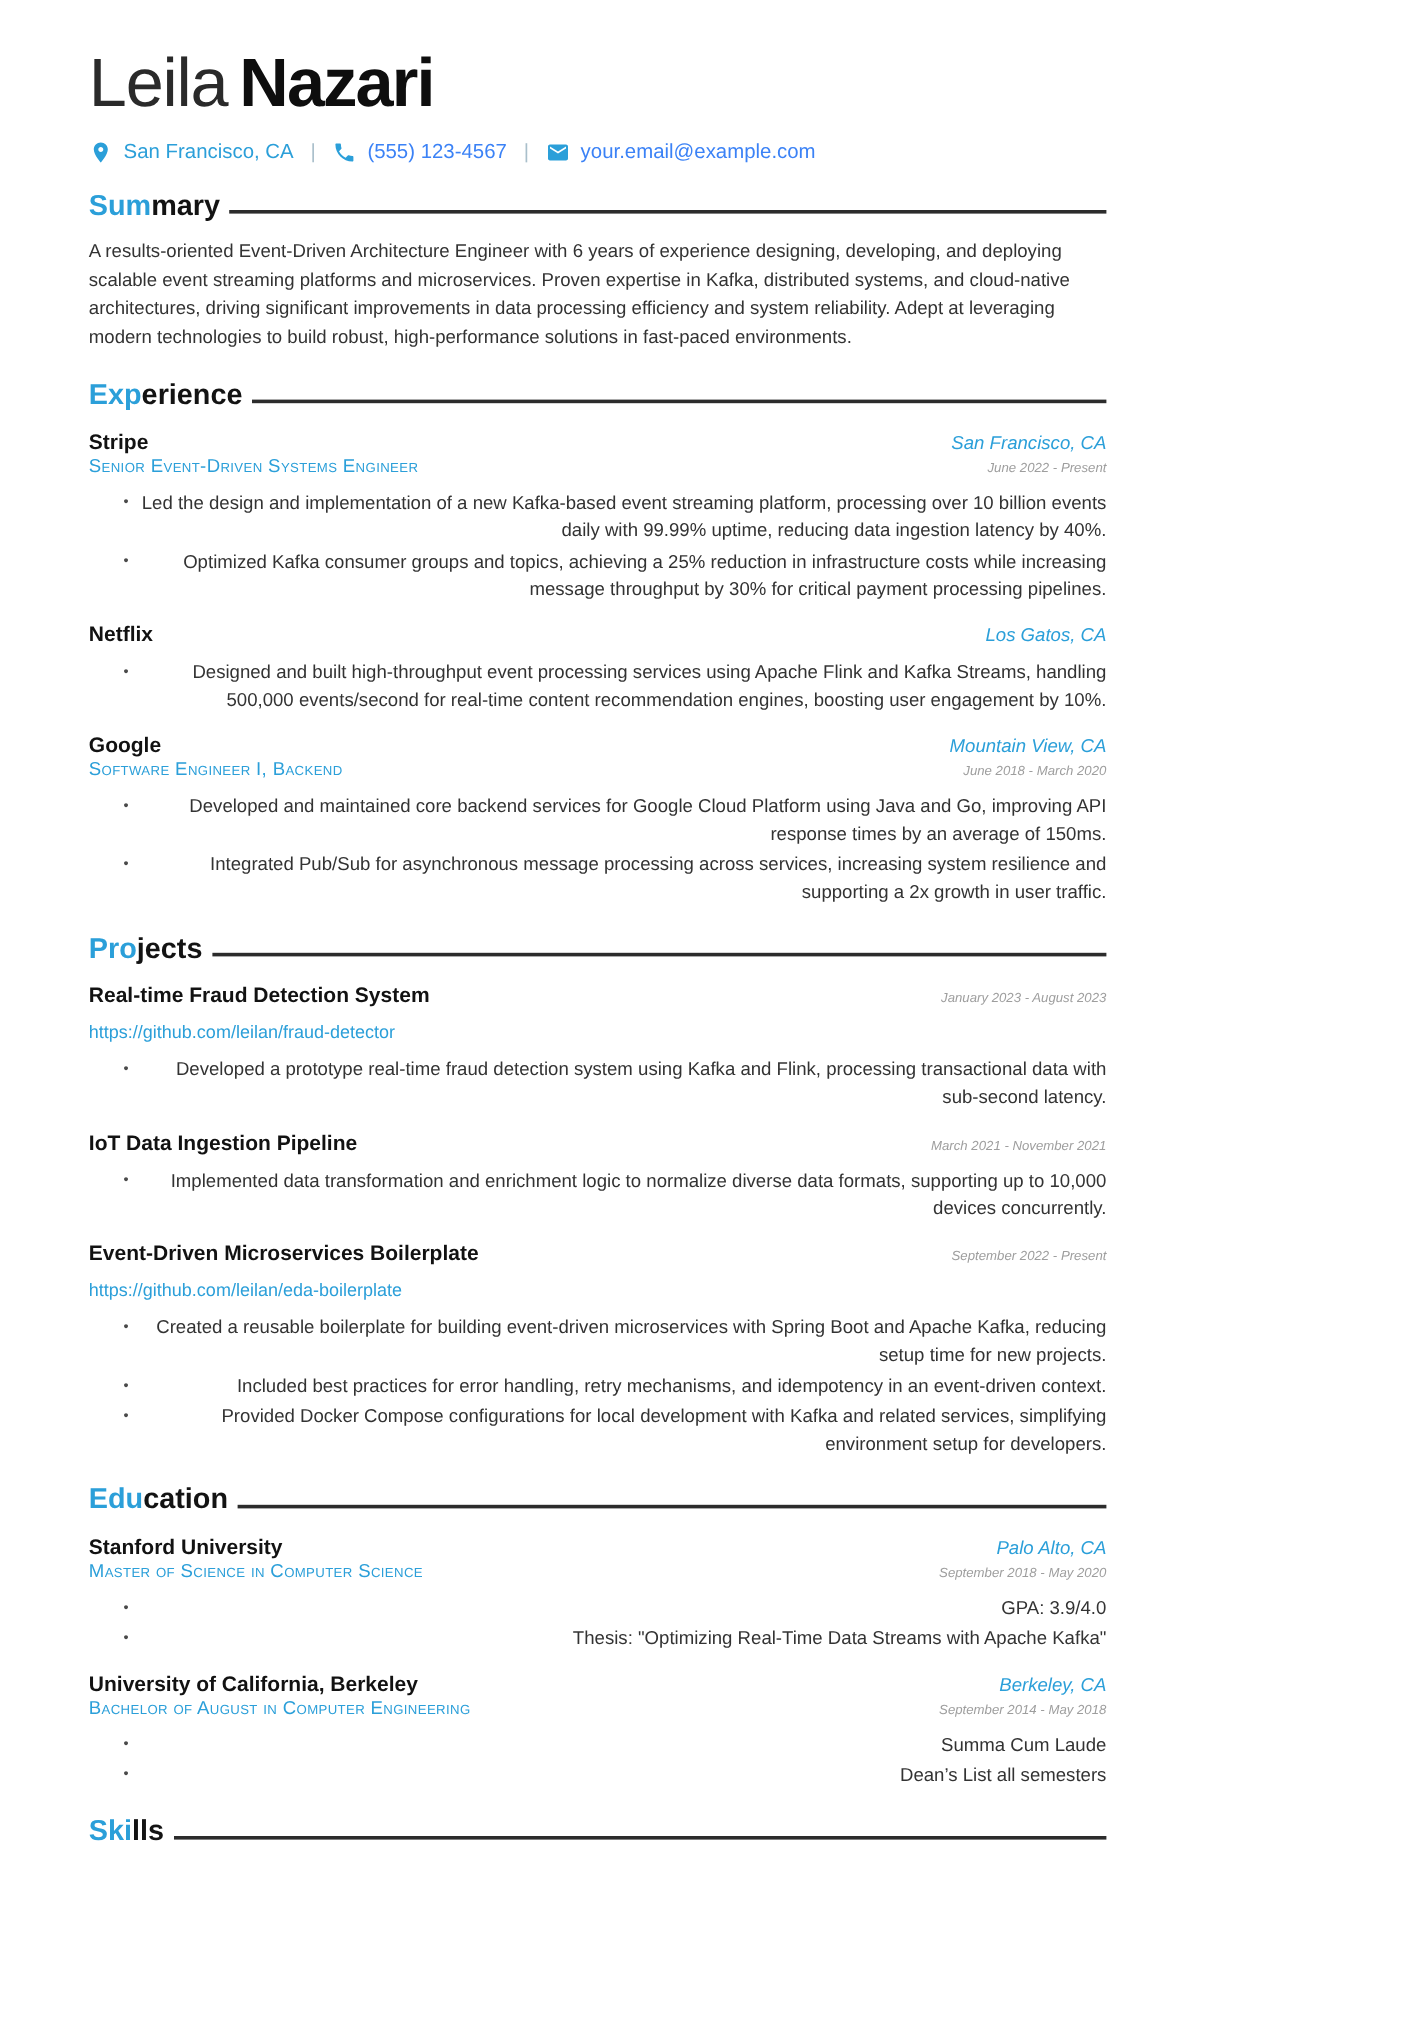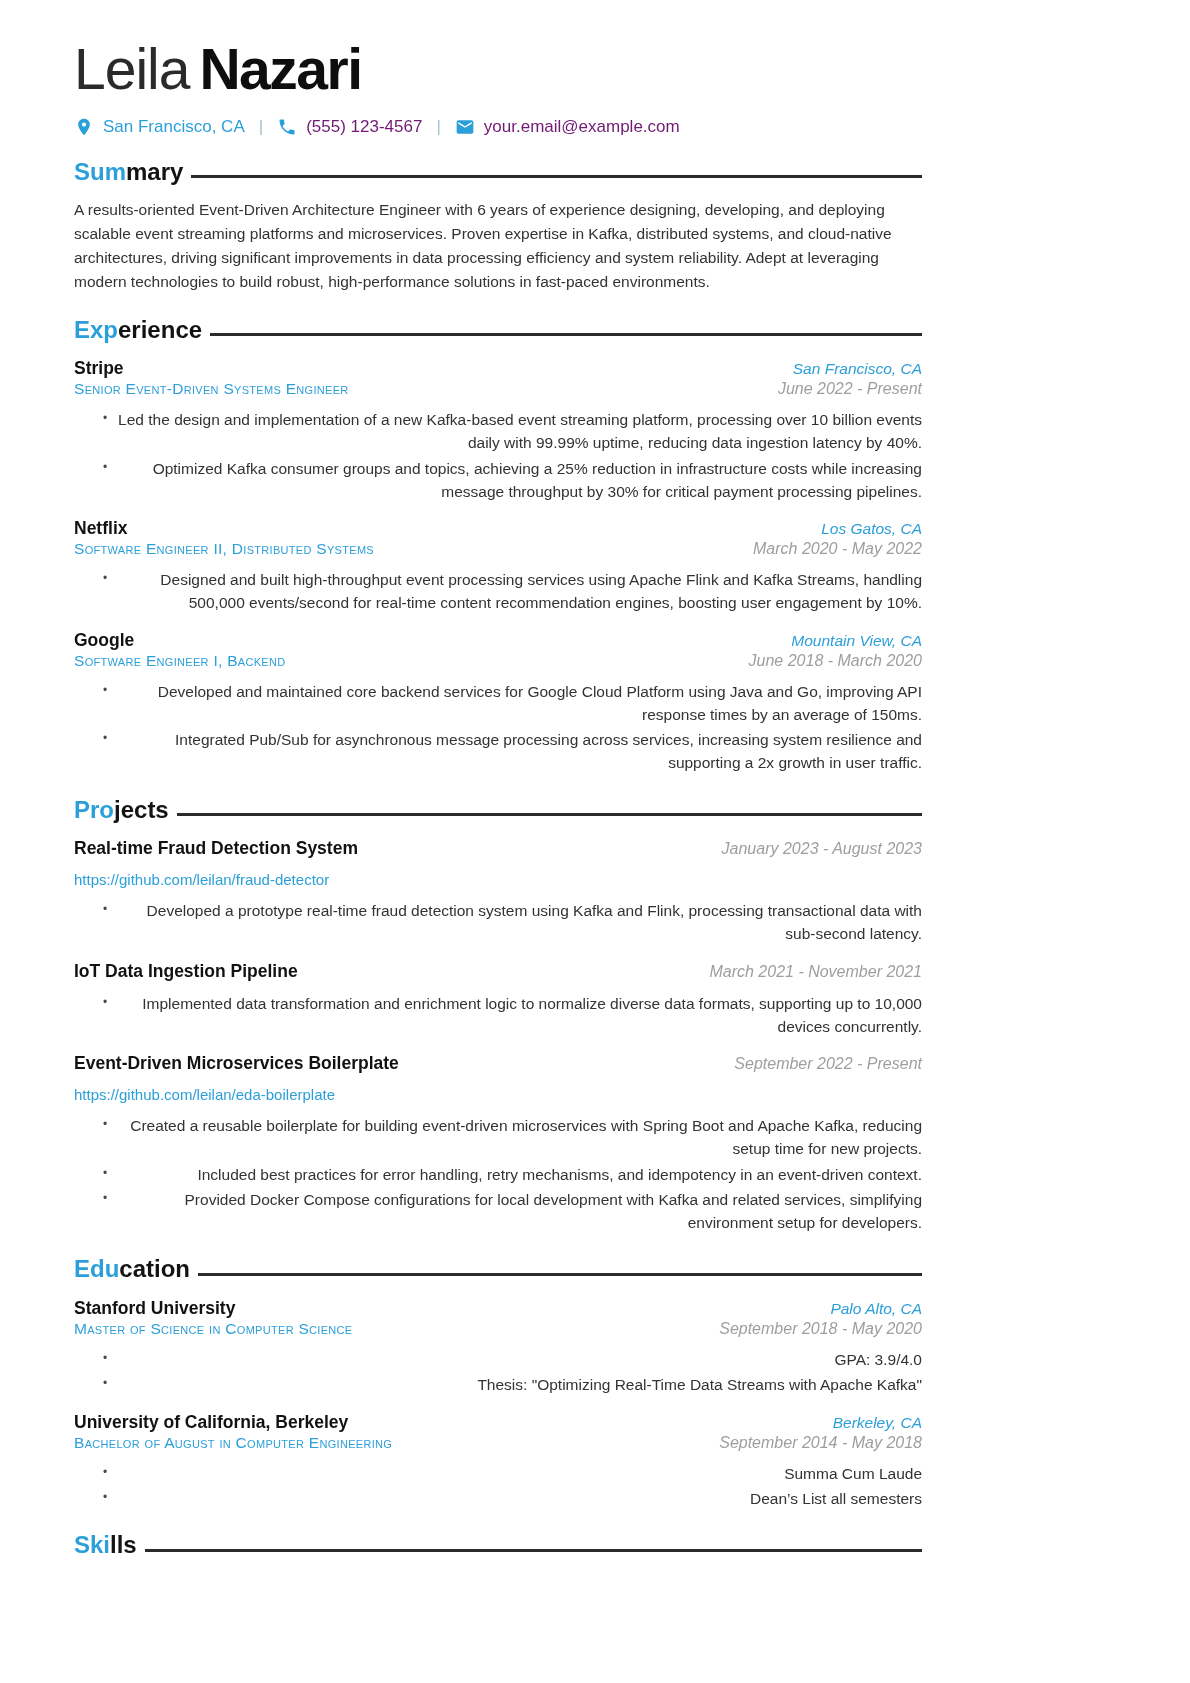--- a/index.html
+++ b/index.html
@@ -11,38 +11,38 @@
   }
   .page { box-sizing:border-box; width:1000px; height:1683px; padding:40px 78px 0 74px; }
 
   
   h1.name { margin:0; font-size:57px; line-height:1.05; font-weight:400; color:#2a2a2a; letter-spacing:-1px; }
   h1.name .last { font-weight:800; color:#0e0e0e; margin-left:10px; letter-spacing:-1.5px; }
 
   .contact { display:flex; align-items:center; margin-top:17px; font-size:17px; color:#2b9fd9; }
   .contact .ci { display:inline-flex; width:20px; height:20px; margin-right:9px; }
   .contact .ci svg { width:100%; height:100%; fill:#2b9fd9; }
-  .contact a { color:#701a75; text-decoration:none; cursor:pointer; }
+  .contact a { color:#3b82f6; text-decoration:none; cursor:pointer; }
   .contact .sep { color:#a9bfcb; margin:0 14px; font-weight:400; }
 
   
   .sec-head { display:flex; align-items:flex-end; margin-top:21px; }
   .sec-head h2 { margin:0; font-size:24px; line-height:1.15; font-weight:700; color:#131313; }
   .sec-head h2 .accent { color:#2b9fd9; }
   .sec-head .rule { flex:1; border-bottom:3px solid #2c2c2c; margin:0 0 7px 8px; }
 
   
   .summary-text { margin:13px 0 0; font-size:15.5px; line-height:1.55; color:#333333; text-align:left; }
 
   .entry { margin-top:15px; }
   .row { display:flex; justify-content:space-between; align-items:baseline; }
   .org { font-size:17.5px; font-weight:700; color:#121212; }
   .loc { font-size:15.5px; font-style:italic; color:#2b9fd9; }
   .role { font-size:15.5px; font-variant:small-caps; letter-spacing:0.3px; color:#2b9fd9; margin-top:1px; }
-  .dates { font-size:16px; font-style:italic; color:#9e9e9e; }
+  .dates { font-size:11px; font-style:italic; color:#9e9e9e; }
   .plink { display:inline-block; margin-top:12px; font-size:15px; color:#2b9fd9; text-decoration:none; cursor:pointer; }
 
   ul.bullets { list-style:none; margin:10px 0 0; padding:0 0 0 44px;text-align:right; }
   ul.bullets li { position:relative; font-size:15.5px; line-height:1.5; color:#333333; margin-bottom:2px; }
   ul.bullets li::before { content:"\2022"; position:absolute; left:-15px; top:1px; font-size:12px; color:#4a4a4a; }
 </style>
 </head>
 <body>
 
 <div class="page">
@@ -102,24 +102,20 @@
         <li>Led the design and implementation of a new Kafka-based event streaming platform, processing over 10 billion events daily with 99.99% uptime, reducing data ingestion latency by 40%.</li>
         <li>Optimized Kafka consumer groups and topics, achieving a 25% reduction in infrastructure costs while increasing message throughput by 30% for critical payment processing pipelines.</li>
       </ul>
     </div>
 
     <div class="entry">
       <div class="row">
         <span class="org">Netflix</span>
         <span class="loc">Los Gatos, CA</span>
       </div>
-      <div class="row">
-        <span class="role">Software Engineer II, Distributed Systems</span>
-        <span class="dates">March 2020 - May 2022</span>
-      </div>
       <ul class="bullets">
         <li>Designed and built high-throughput event processing services using Apache Flink and Kafka Streams, handling 500,000 events/second for real-time content recommendation engines, boosting user engagement by 10%.</li>
       </ul>
     </div>
 
     <div class="entry">
       <div class="row">
         <span class="org">Google</span>
         <span class="loc">Mountain View, CA</span>
       </div>

